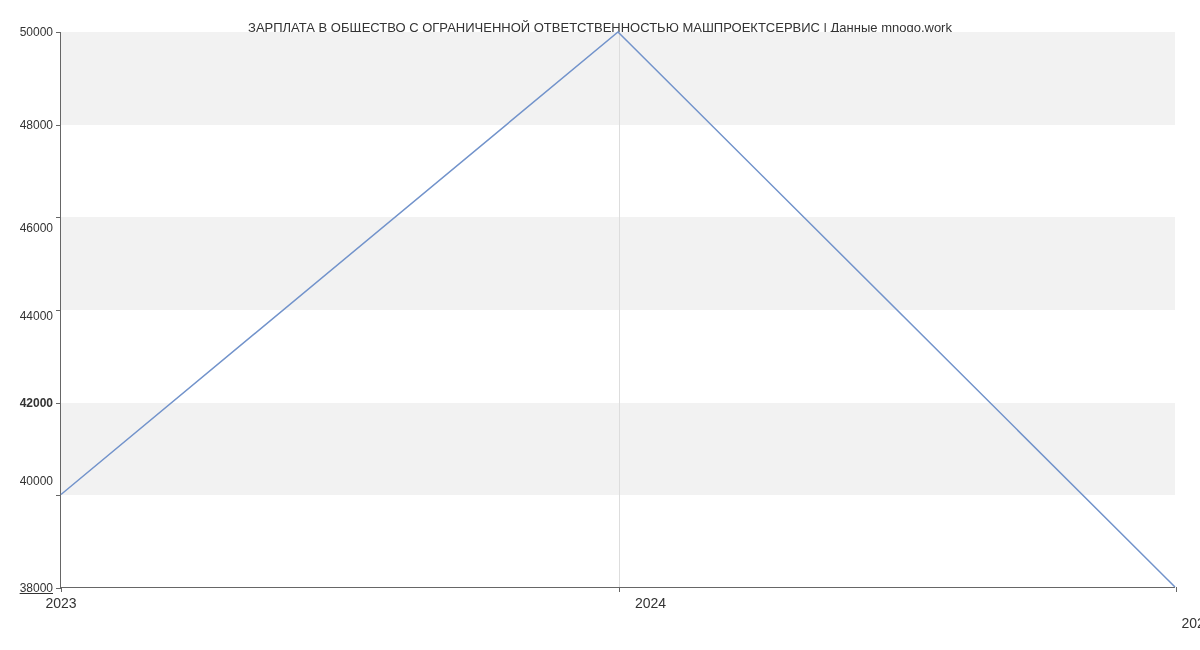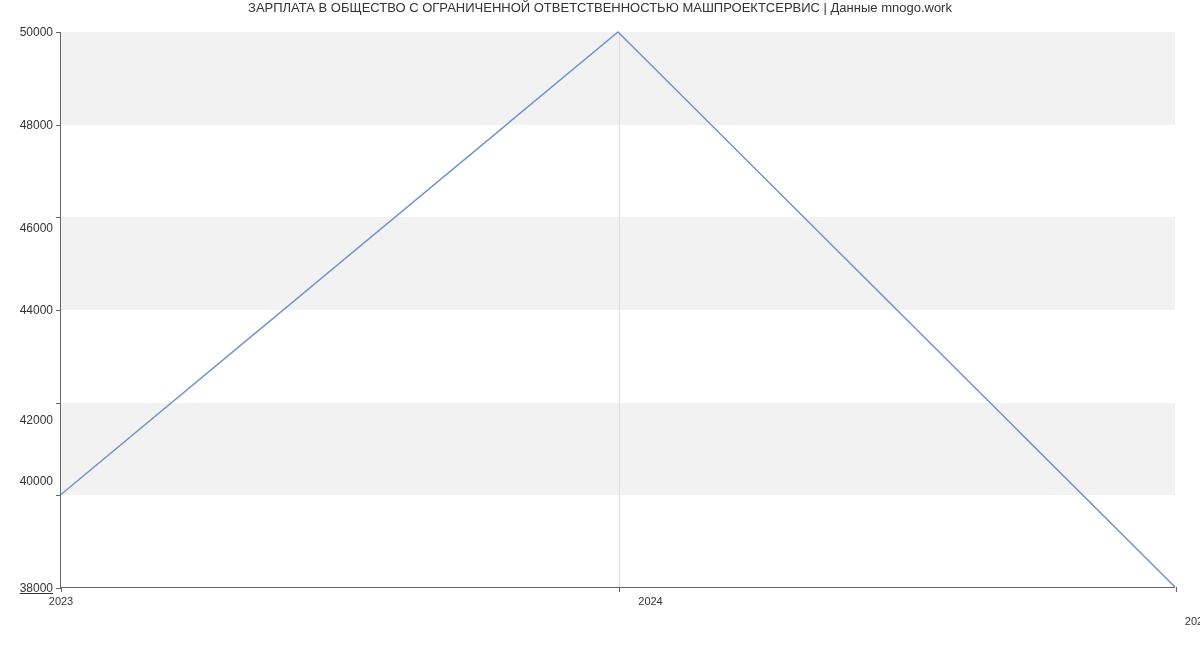--- a/index.html
+++ b/index.html
@@ -7,21 +7,21 @@
       width: 1200px;
       height: 650px;
       font-family: Arial, sans-serif;
       background: #fff;
       position: relative;
     }
     .chart-title {
       text-align: center;
       font-size: 13px;
       color: #333;
-      padding-top: 0;
+      padding-top: 20px;
       font-weight: normal;
     }
     .chart-container {
       position: absolute;
       left: 60px;
       top: 32px;
       width: 1115px;
       height: 556px;
     }
     .plot-area {
@@ -52,21 +52,21 @@
       margin-right: 8px;
       font-size: 12px;
       color: #333;
       transform: translateY(-50%);
       white-space: nowrap;
     }
     .x-tick-label {
       position: absolute;
       top: 100%;
       margin-top: 8px;
-      font-size: 11px;
+      font-size: 14px;
       color: #333;
       transform: translateX(-50%);
       white-space: nowrap;
     }
     .y-tick {
       position: absolute;
       right: 100%;
       width: 5px;
       height: 1px;
       background: #666;
@@ -111,24 +111,24 @@
     <div class="y-tick" style="top:0px;"></div>
     <div class="y-tick-label" style="top:0px;">50000</div>
 
     <div class="y-tick" style="top:92.67px;"></div>
     <div class="y-tick-label" style="top:92.67px;text-align:right;">48000</div>
 
     <div class="y-tick" style="top:185.33px;"></div>
     <div class="y-tick-label" style="top:185.33px;margin-top:11px;">46000</div>
 
     <div class="y-tick" style="top:278px;"></div>
-    <div class="y-tick-label" style="top:278px;margin-left:40px;">44000</div>
+    <div class="y-tick-label" style="top:284px;margin-left:40px;">44000</div>
 
     <div class="y-tick" style="top:370.67px;"></div>
-    <div class="y-tick-label" style="top:388px;">42000</div>
+    <div class="y-tick-label" style="top:371px;font-weight:bold;">42000</div>
 
     <div class="y-tick" style="top:463.33px;"></div>
     <div class="y-tick-label" style="top:449px;">40000</div>
 
     <div class="y-tick" style="top:556px;"></div>
     <div class="y-tick-label" style="top:556px;text-decoration:underline;">38000</div>
 
     <div class="x-tick" style="left:0px;"></div>
     <div class="x-tick-label" style="left:0px;">2023</div>
 

